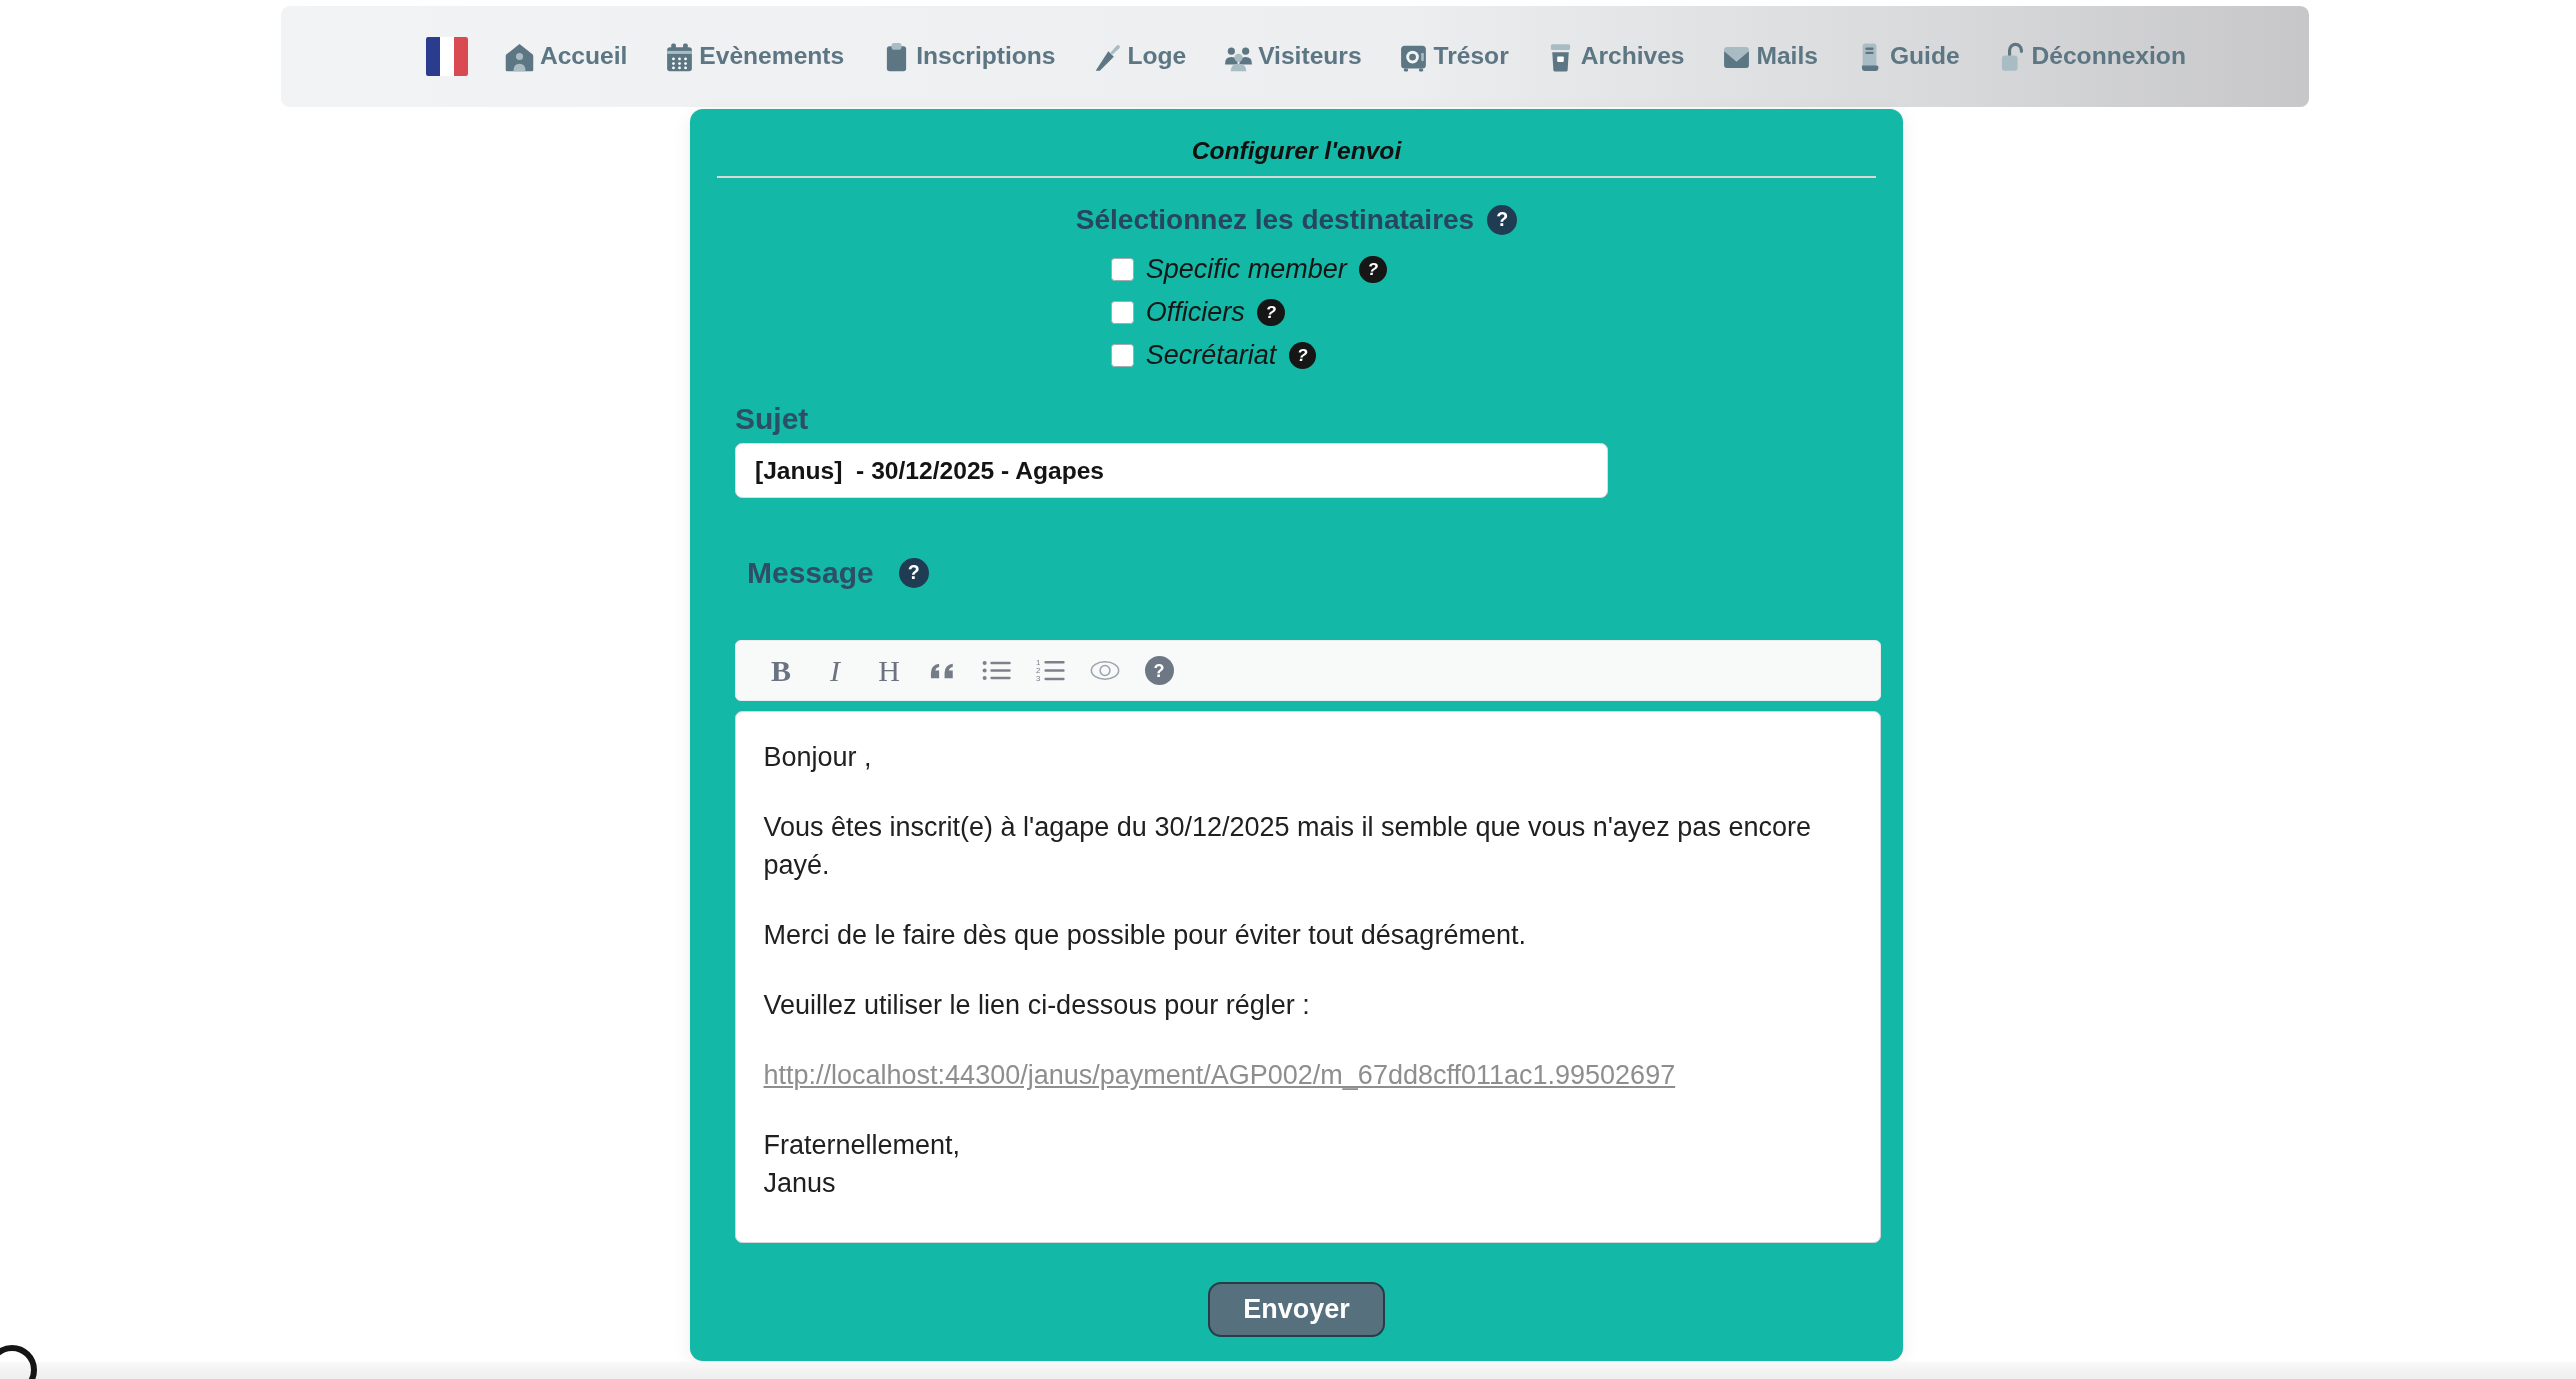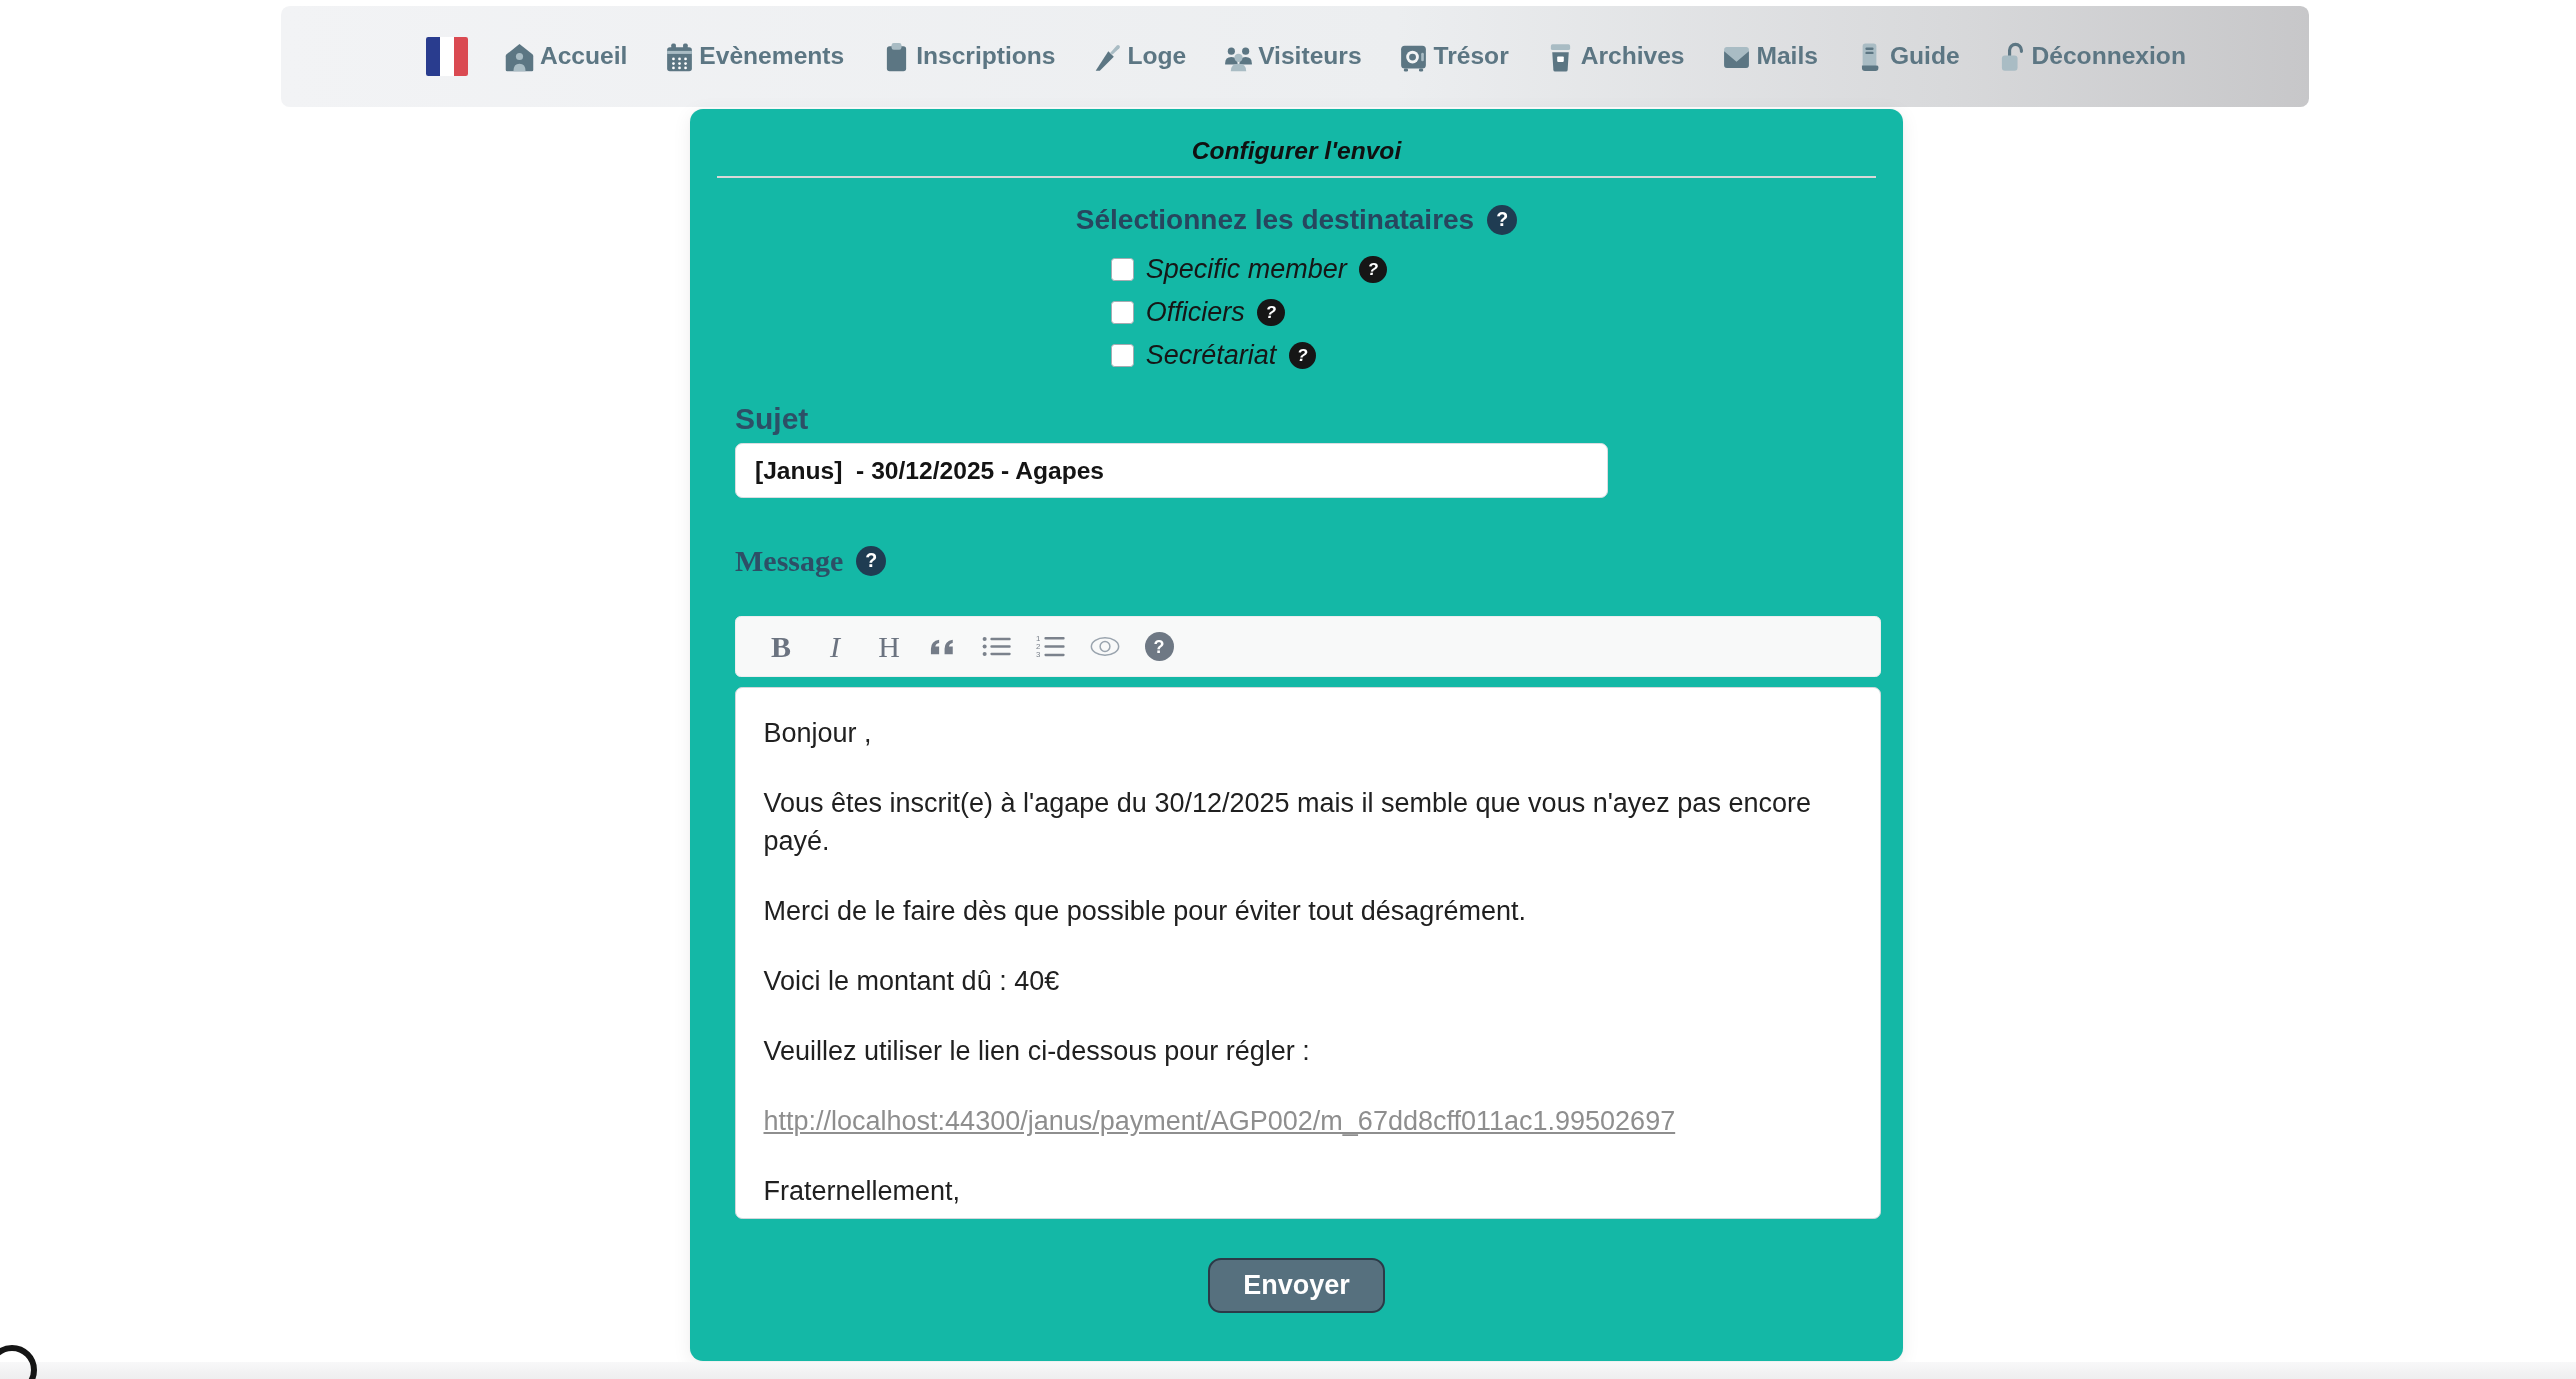--- a/index.html
+++ b/index.html
@@ -51,21 +51,21 @@
   .badge-black{width:27.5px;height:27.5px;background:#161616;font-size:17.4px;}
   .badge-grey{width:29px;height:29px;background:#6e7884;font-size:18px;cursor:pointer;}
 
   .cb-group{margin:16px 0 0 395px;width:max-content;}
   .cb-row{display:flex;align-items:center;gap:12.3px;margin-bottom:8px;height:35px;font-style:italic;}
   .cb{width:22.5px;height:22.5px;border:1.8px solid #a6abb1;border-radius:3.6px;background:#fff;box-sizing:border-box;cursor:pointer;}
   .cb-label{font-size:27px;color:#161616;}
 
   .field-label{margin:29px 0 0 19px;font-size:30px;font-weight:700;color:var(--label);}
   .message-row{display:flex;align-items:center;gap:13px;margin:46px 0 0 19px;}
-  .message-row .field-label{margin:0;font-family:Liberation Serif, serif;}
+  .message-row .field-label{margin:12px;}
 
   .subject-input{
     display:block;margin:7.2px 0 0 19px;width:873px;height:55px;box-sizing:border-box;
     border:1.4px solid #dadde1;border-radius:7.2px;background:#fff;
     font-family:"Liberation Sans", sans-serif;font-size:24.6px;font-weight:700;color:#141414;
     padding:16px 19px;white-space:pre;outline:none;
   }
 
   .editor{margin:38px 0 0 19px;margin-right:-4.3px;}
   .toolbar{
@@ -306,21 +306,20 @@
           </svg>
         </button>
         <button class="tb-btn">
           <span class="badge badge-grey">?</span>
         </button>
       </div>
     <div class="textbox" id="message-body">
         <p>Bonjour ,</p>
         <p>Vous êtes inscrit(e) à l'agape du 30/12/2025 mais il semble que vous n'ayez pas encore payé.</p>
         <p>Merci de le faire dès que possible pour éviter tout désagrément.</p>
-        <p>Voici le montant dû : 40€</p>
         <p>Veuillez utiliser le lien ci-dessous pour régler :</p>
         <p><span class="msg-link">http://localhost:44300/janus/payment/AGP002/m_67dd8cff011ac1.99502697</span></p>
         <p><span>Fraternellement,</span><br><span>Janus</span></p>
       </div>
   </div>
 
   <button class="send-btn">Envoyer</button>
 </main>
 
 <div class="bottom-strip"></div>

